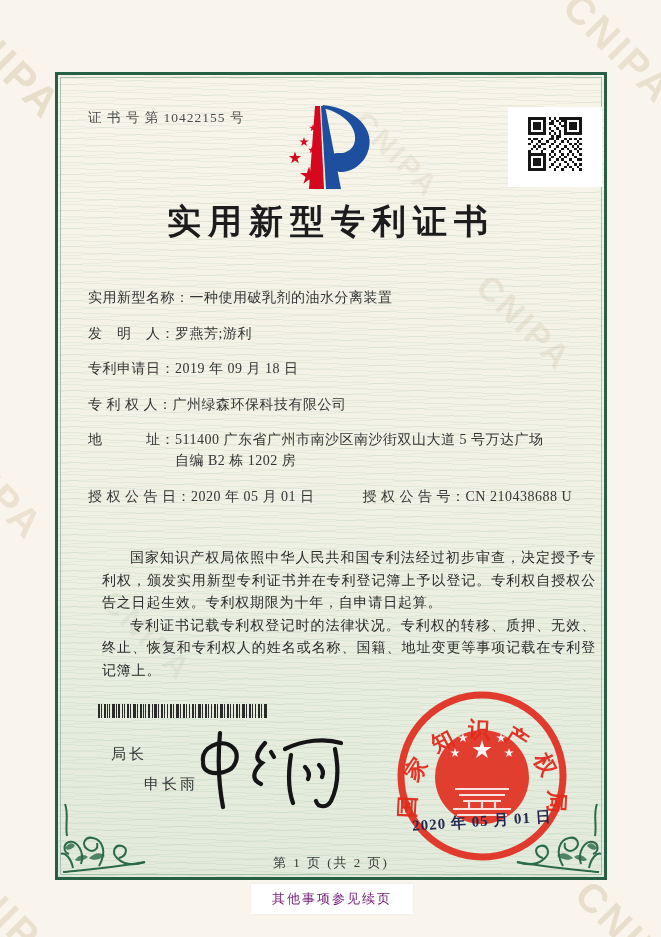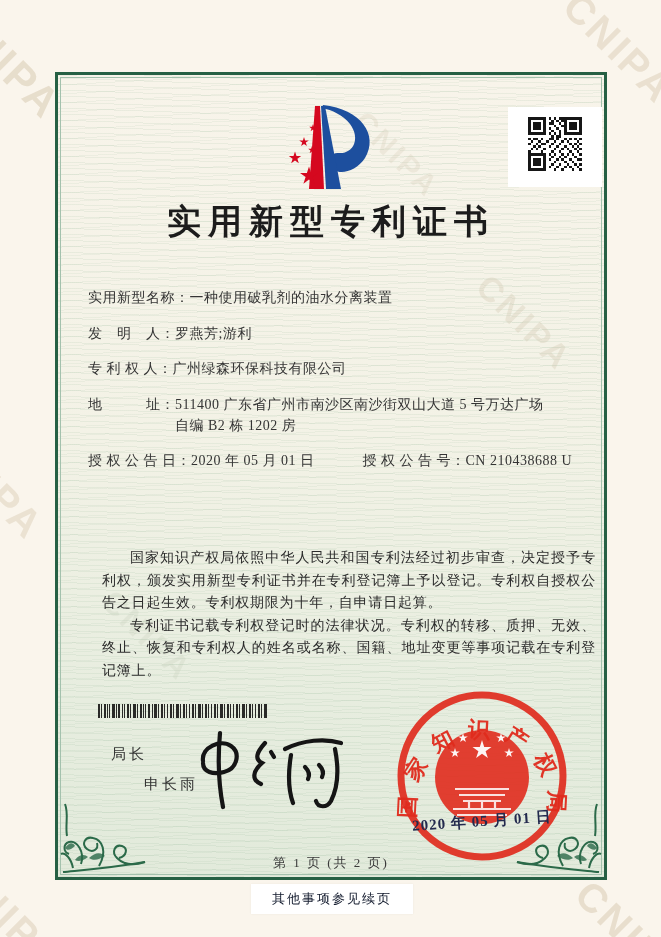--- a/index.html
+++ b/index.html
@@ -64,40 +64,41 @@
 
   .page-no { position:absolute; left:0; top:779px; width:100%; text-align:center;
              font-size:13px; color:#3a3a3a; letter-spacing:2px; }
 
   .flourish { position:absolute; }
   .fl-l { left:1px; bottom:1px; }
   .fl-r { right:1px; bottom:1px; transform:scaleX(-1); }
 
   .cont-tab { position:absolute; left:251px; top:884px; width:162px; height:30px; background:#ffffff;
               display:flex; align-items:center; justify-content:center;
-              font-size:13px; color:#0f172a; letter-spacing:2px; box-shadow:0 0 2px rgba(0,0,0,.06); }
+              font-size:13px; color:#701a75; letter-spacing:2px; box-shadow:0 0 2px rgba(0,0,0,.06); }
 </style>
 </head>
 <body>
 
 <div class="page">
 
   <div class="wm wm-tl">CNIPA</div>
   <div class="wm wm-tr">CNIPA</div>
   <div class="wm wm-ml">CNIPA</div>
   <div class="wm wm-bl">CNIPA</div>
   <div class="wm wm-br">CNIPA</div>
 
   <div class="frame">
     <div class="frame-inner"></div>
 
     <div class="wm wm-in-1">CNIPA</div>
     <div class="wm wm-in-2">CNIPA</div>
     <div class="wm wm-in-3">CNIPA</div>
 
+    <div class="cert-no">证 书 号 第 10422155 号</div>
 
     <svg class="logo" width="130" height="92" viewBox="0 0 130 92">
       <path d="M58,4 C96,8 114,34 100,57 C90,72 70,76 65,64 C63,57 67,51 74,52 C88,53 96,38 85,23 C78,14 67,9 57,7 Z" fill="#1d4f9e"></path>
       <polygon points="56,5 60,5 76,88 61,88" fill="#1d4f9e"></polygon>
       <polygon points="50,5 55,5 59,88 44,88" fill="#d5081f"></polygon>
       <g fill="#d5081f">
         <polygon points="48,23 48.9,25.8 51.8,25.8 49.5,27.5 50.4,30.2 48,28.5 45.6,30.2 46.5,27.5 44.2,25.8 47.1,25.8"></polygon>
         <polygon points="39,36 40.1,39.5 43.8,39.5 40.8,41.6 41.9,45 39,42.9 36.1,45 37.2,41.6 34.2,39.5 37.9,39.5"></polygon>
         <polygon points="47,45 47.9,47.8 50.8,47.8 48.5,49.5 49.4,52.2 47,50.5 44.6,52.2 45.5,49.5 43.2,47.8 46.1,47.8"></polygon>
         <polygon points="30,50.5 31.5,55 36.2,55 32.4,57.8 33.8,62.3 30,59.5 26.2,62.3 27.6,57.8 23.8,55 28.5,55"></polygon>
@@ -113,20 +114,23 @@
     </div>
 
     <div class="title">实用新型专利证书</div>
 
     <div class="fields">
       <div class="row">
         <span class="lbl">实用新型名称：</span><span class="val">一种使用破乳剂的油水分离装置</span>
       </div>
       <div class="row">
         <span class="lbl">发　明　人：</span><span class="val">罗燕芳;游利</span>
+      </div>
+      <div class="row">
+        <span class="lbl">专利申请日：</span><span class="val">2019 年 09 月 18 日</span>
       </div>
       <div class="row">
         <span class="lbl">专 利 权 人：</span><span class="val">广州绿森环保科技有限公司</span>
       </div>
       <div class="row">
         <span class="lbl">地　　　址：</span><span class="val">511400 广东省广州市南沙区南沙街双山大道 5 号万达广场
 自编 B2 栋 1202 房</span>
       </div>
       <div class="row grant-row">
         <span>

